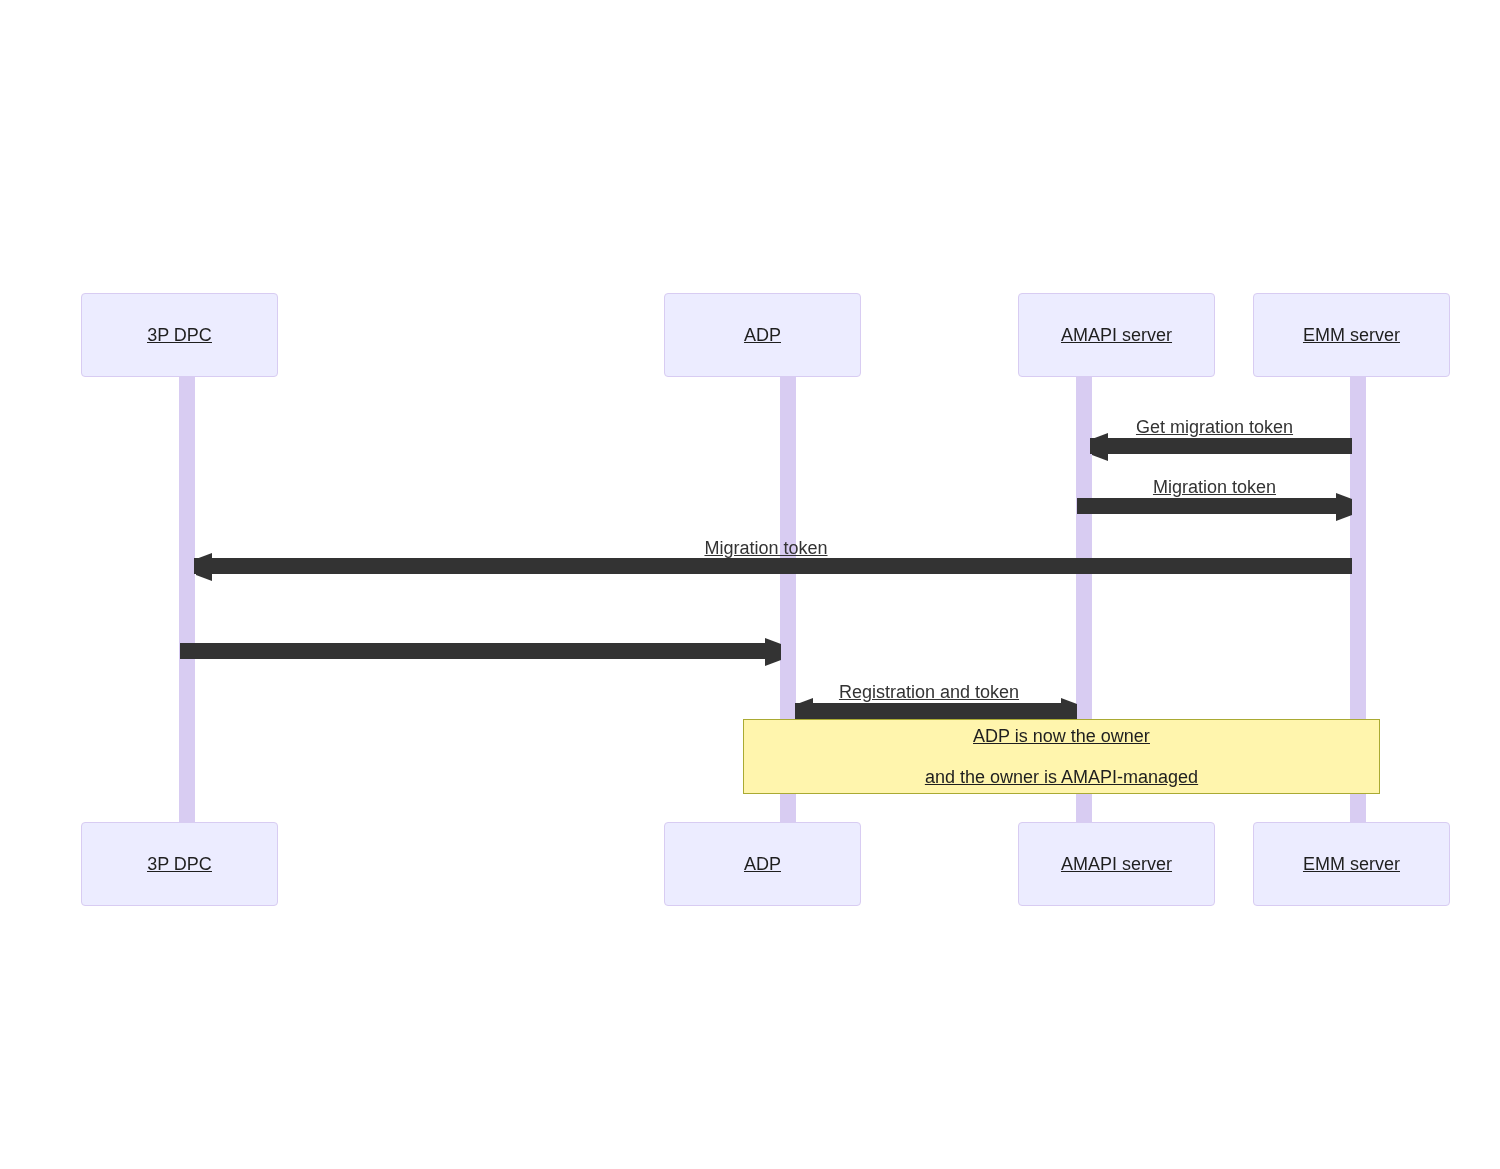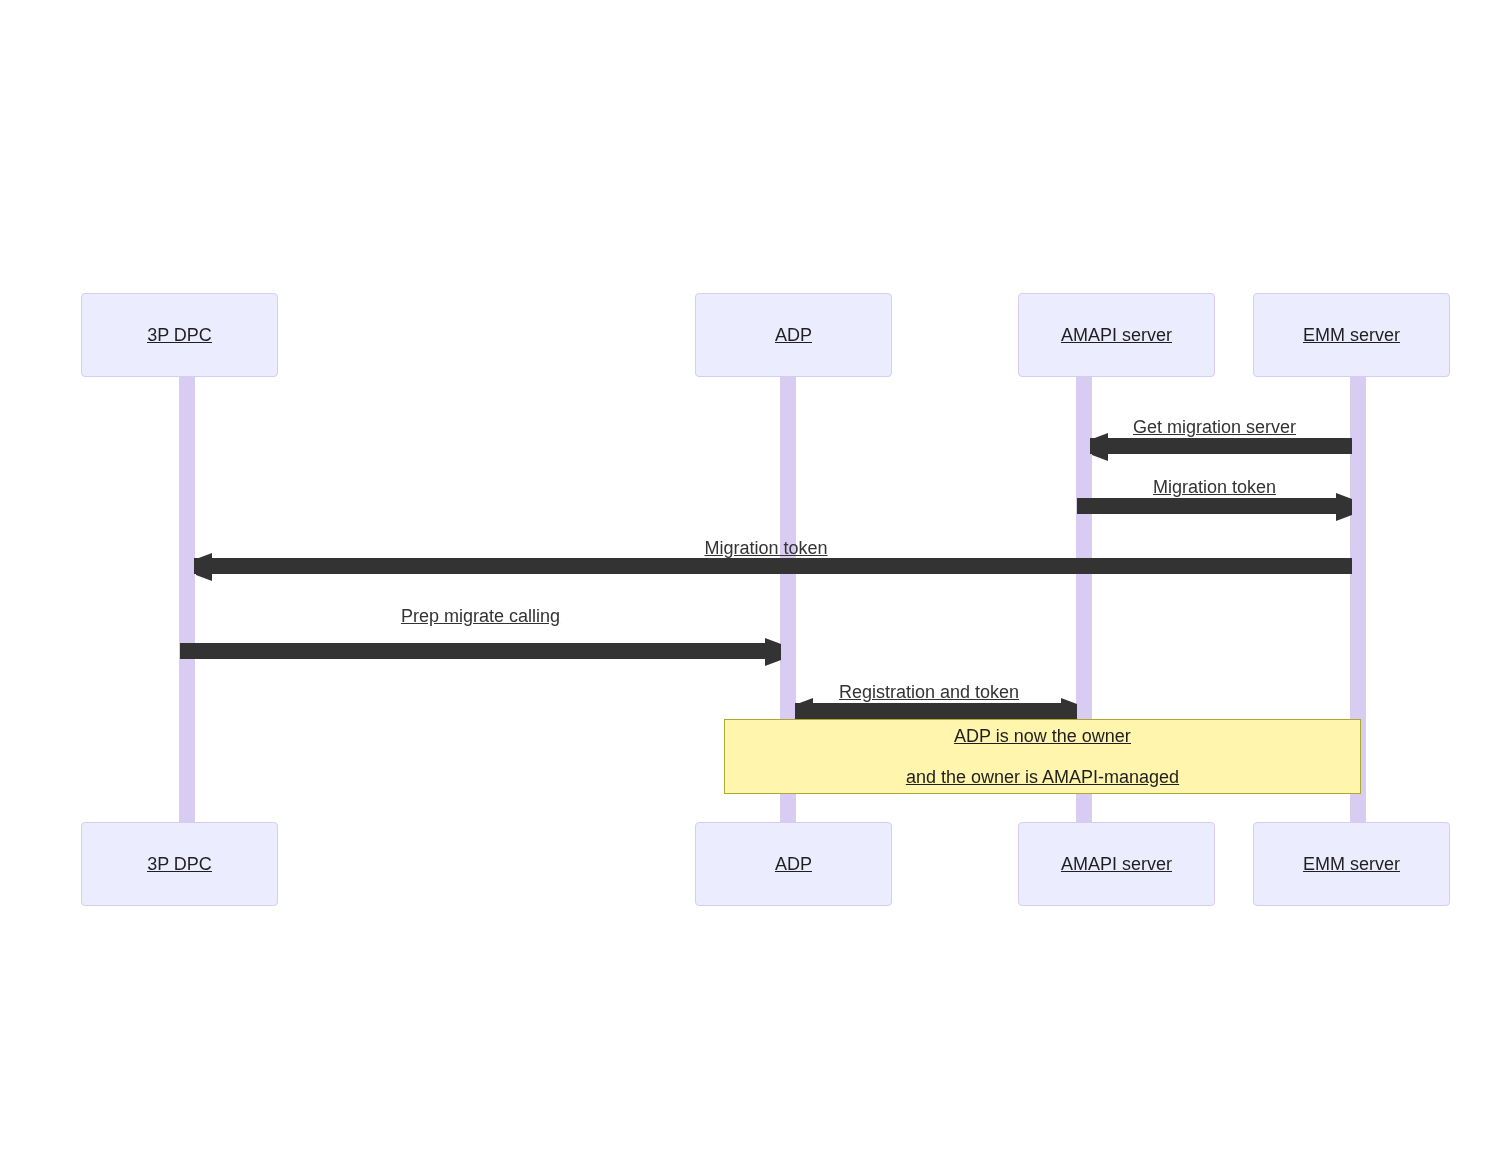--- a/index.html
+++ b/index.html
@@ -25,21 +25,21 @@
     border-radius: 4px;
     display: flex;
     align-items: center;
     justify-content: center;
     font-size: 18px;
     color: #1f1f1f;
   }
   .actor-row-top    { top: 277px; }
   .actor-row-bottom { top: 806px; }
   .actor-x-0 { left: 65px; }
-  .actor-x-1 { left: 679px; }
+  .actor-x-1 { left: 648px; }
   .actor-x-2 { left: 962px; margin-left: 40px; }
   .actor-x-3 { left: 1237px; text-align: right; }
 
   
   .lifeline {
     position: absolute;
     top: 361px;
     height: 445px;
     width: 2px;
     background: #D8CCF2;
@@ -69,21 +69,21 @@
     height: 0;
     border-top: 6px solid transparent;
     border-bottom: 6px solid transparent;
   }
   .head-left  { border-right: 16px solid #333333; }
   .head-right { border-left: 16px solid #333333; }
 
   
   .note {
     position: absolute;
-    left: 708px;
+    left: 727px;
     top: 703px;
     width: 637px;
     height: 75px;
     background: #FFF5AD;
     border: 1.5px solid #AAAA33;
     display: flex;
     flex-direction: column;
     align-items: center;
     justify-content: center;
     font-size: 18px;
@@ -109,40 +109,39 @@
     <span>ADP</span>
   </div>
   <div class="actor actor-row-top actor-x-2">
     <span>AMAPI server</span>
   </div>
   <div class="actor actor-row-top actor-x-3">
     <span>EMM server</span>
   </div>
 
   <div>
-    <div class="msg-label" style="left:1061px; width:275px; top:391px">Get migration server</div>
+    <div class="msg-label" style="left:1061px; width:275px; top:391px">Get migration token</div>
     <div class="line" style="left:1074px; top:422px; width:262px"></div>
     <div class="head head-left" style="left:1060px; top:417px"></div>
   </div>
 
   <div>
     <div class="msg-label" style="left:1061px; width:275px; top:451px">Migration token</div>
     <div class="line" style="left:1061px; top:482px; width:260px"></div>
     <div class="head head-right" style="left:1320px; top:477px"></div>
   </div>
 
   <div>
     <div class="msg-label" style="left:164px; width:1172px; top:512px">Migration token</div>
     <div class="line" style="left:178px; top:542px; width:1158px"></div>
     <div class="head head-left" style="left:164px; top:537px"></div>
   </div>
 
   <div>
     <div class="msg-label" style="left:164px; width:601px; top:572px">
-      <div>Prep migrate calling</div>
     </div>
     <div class="line" style="left:164px; top:627px; width:586px"></div>
     <div class="head head-right" style="left:749px; top:622px"></div>
   </div>
 
   <div>
     <div class="msg-label" style="left:765px; width:296px; top:656px">Registration and token</div>
     <div class="line" style="left:779px; top:687px; width:268px"></div>
     <div class="head head-left" style="left:765px; top:682px"></div>
     <div class="head head-right" style="left:1045px; top:682px"></div>

